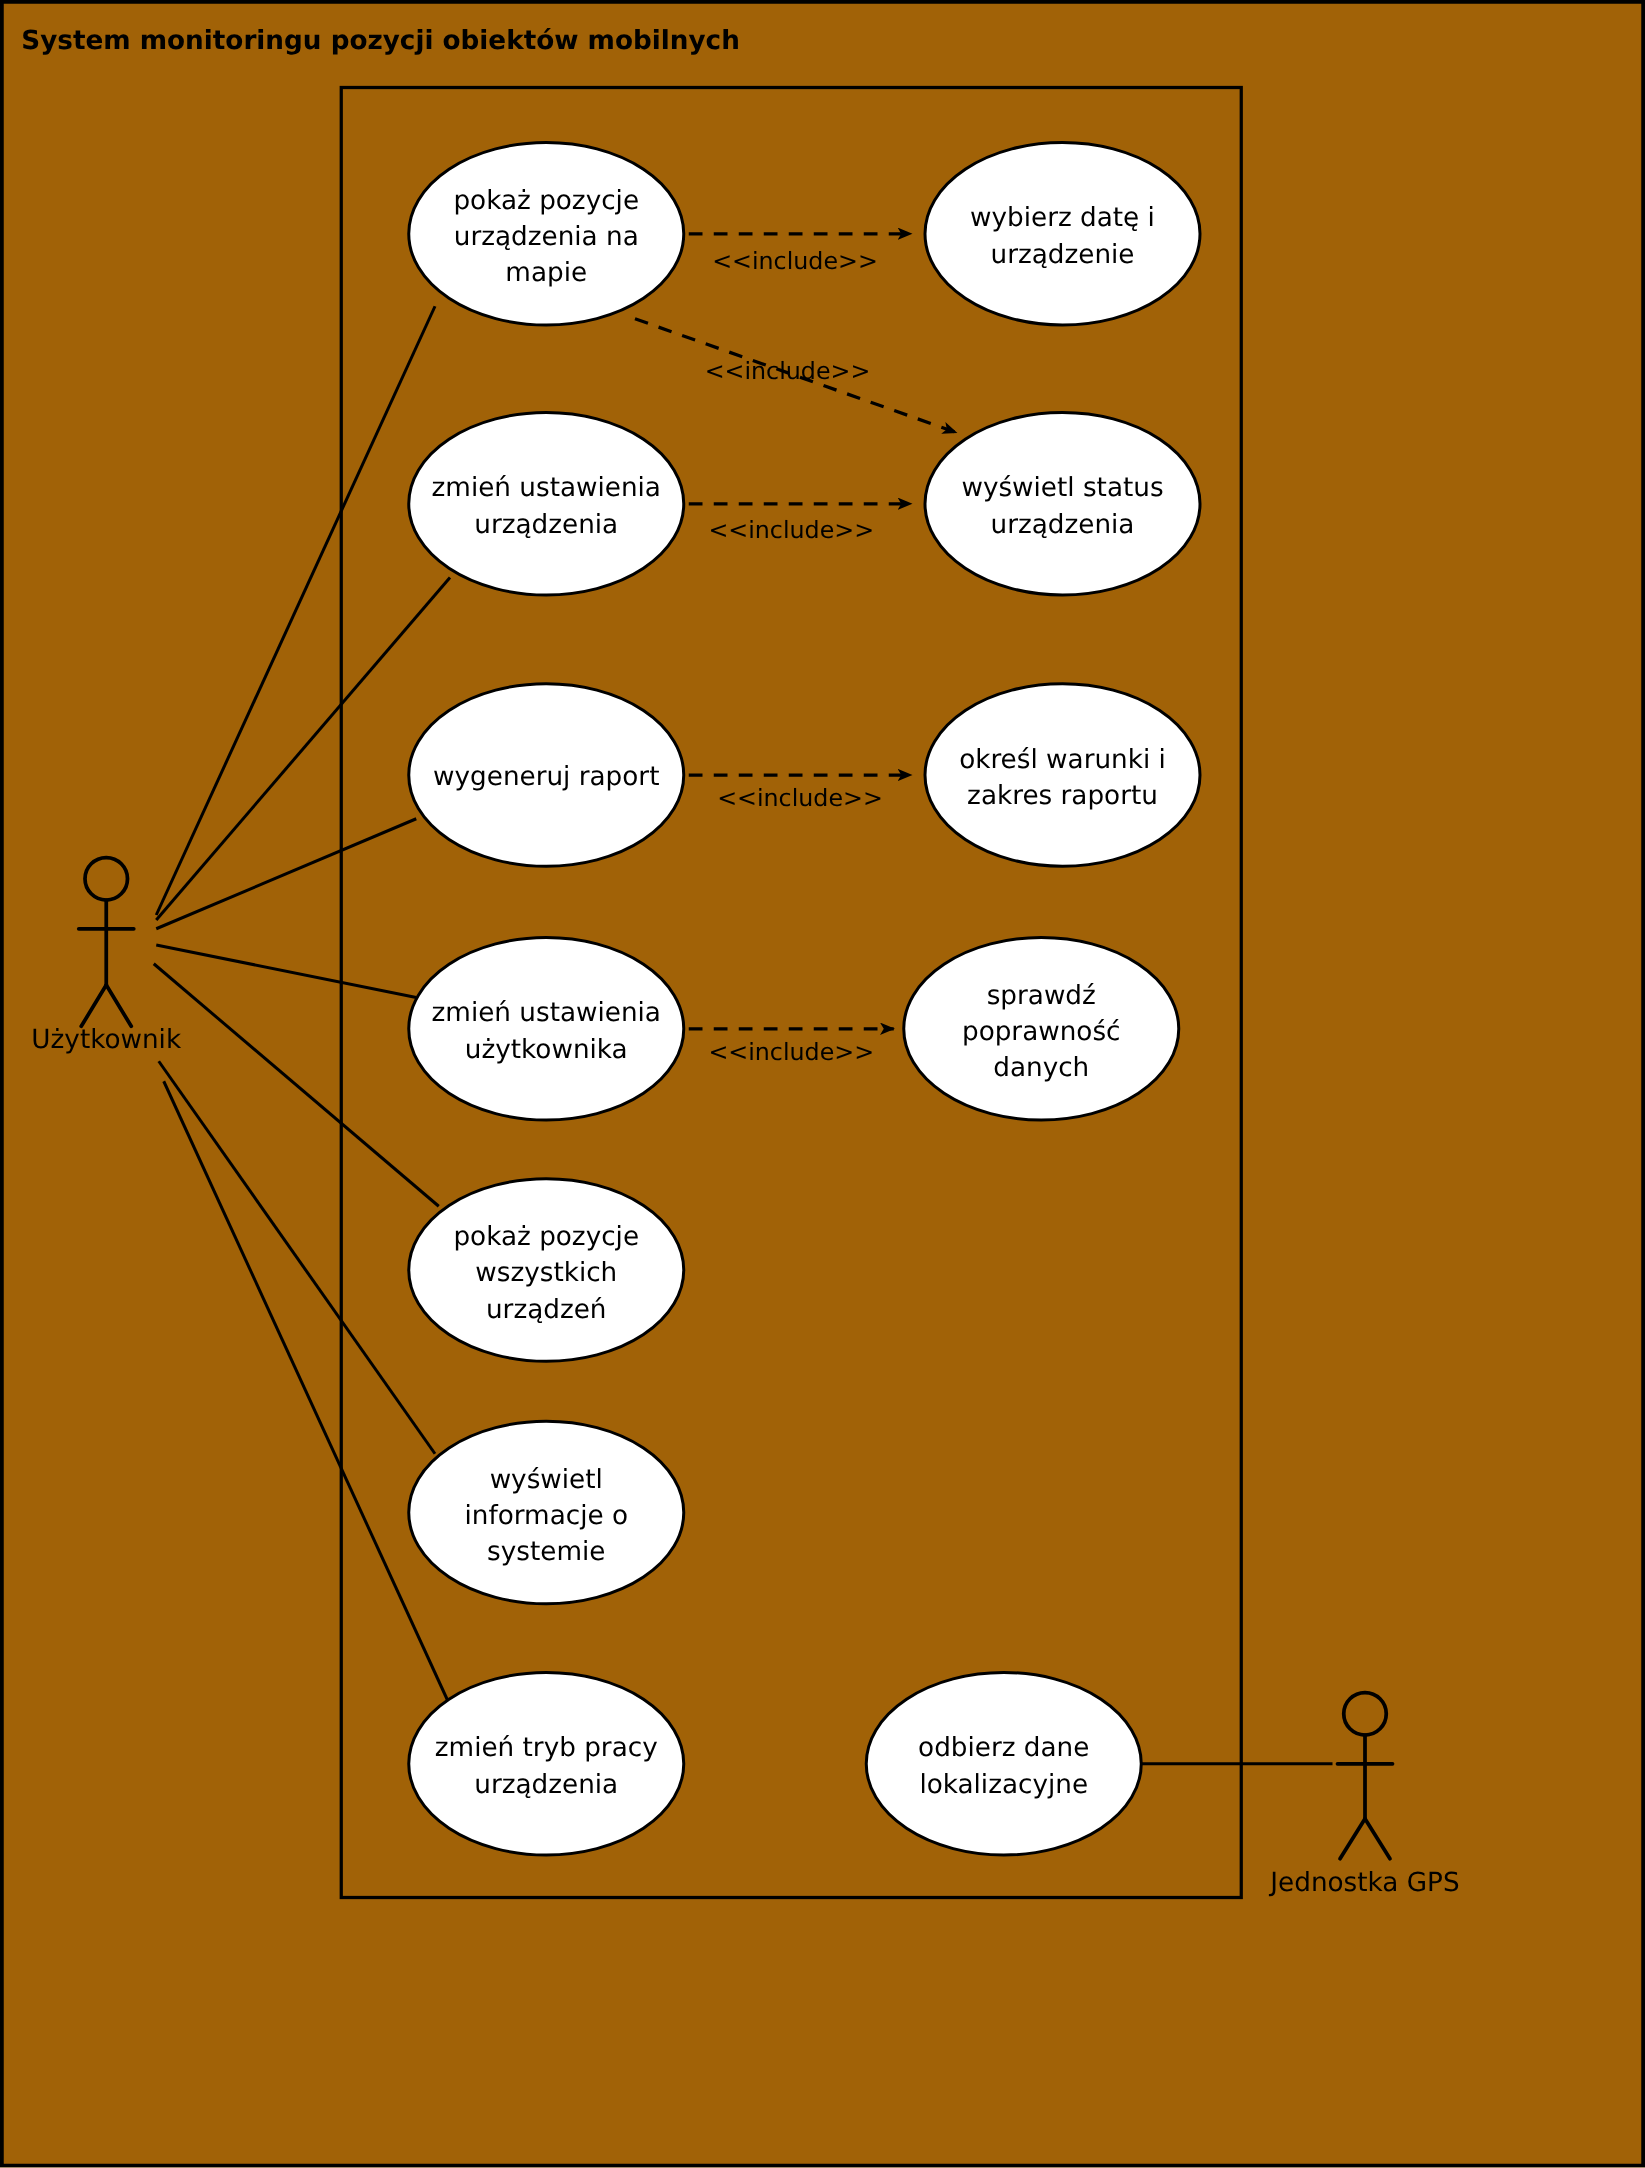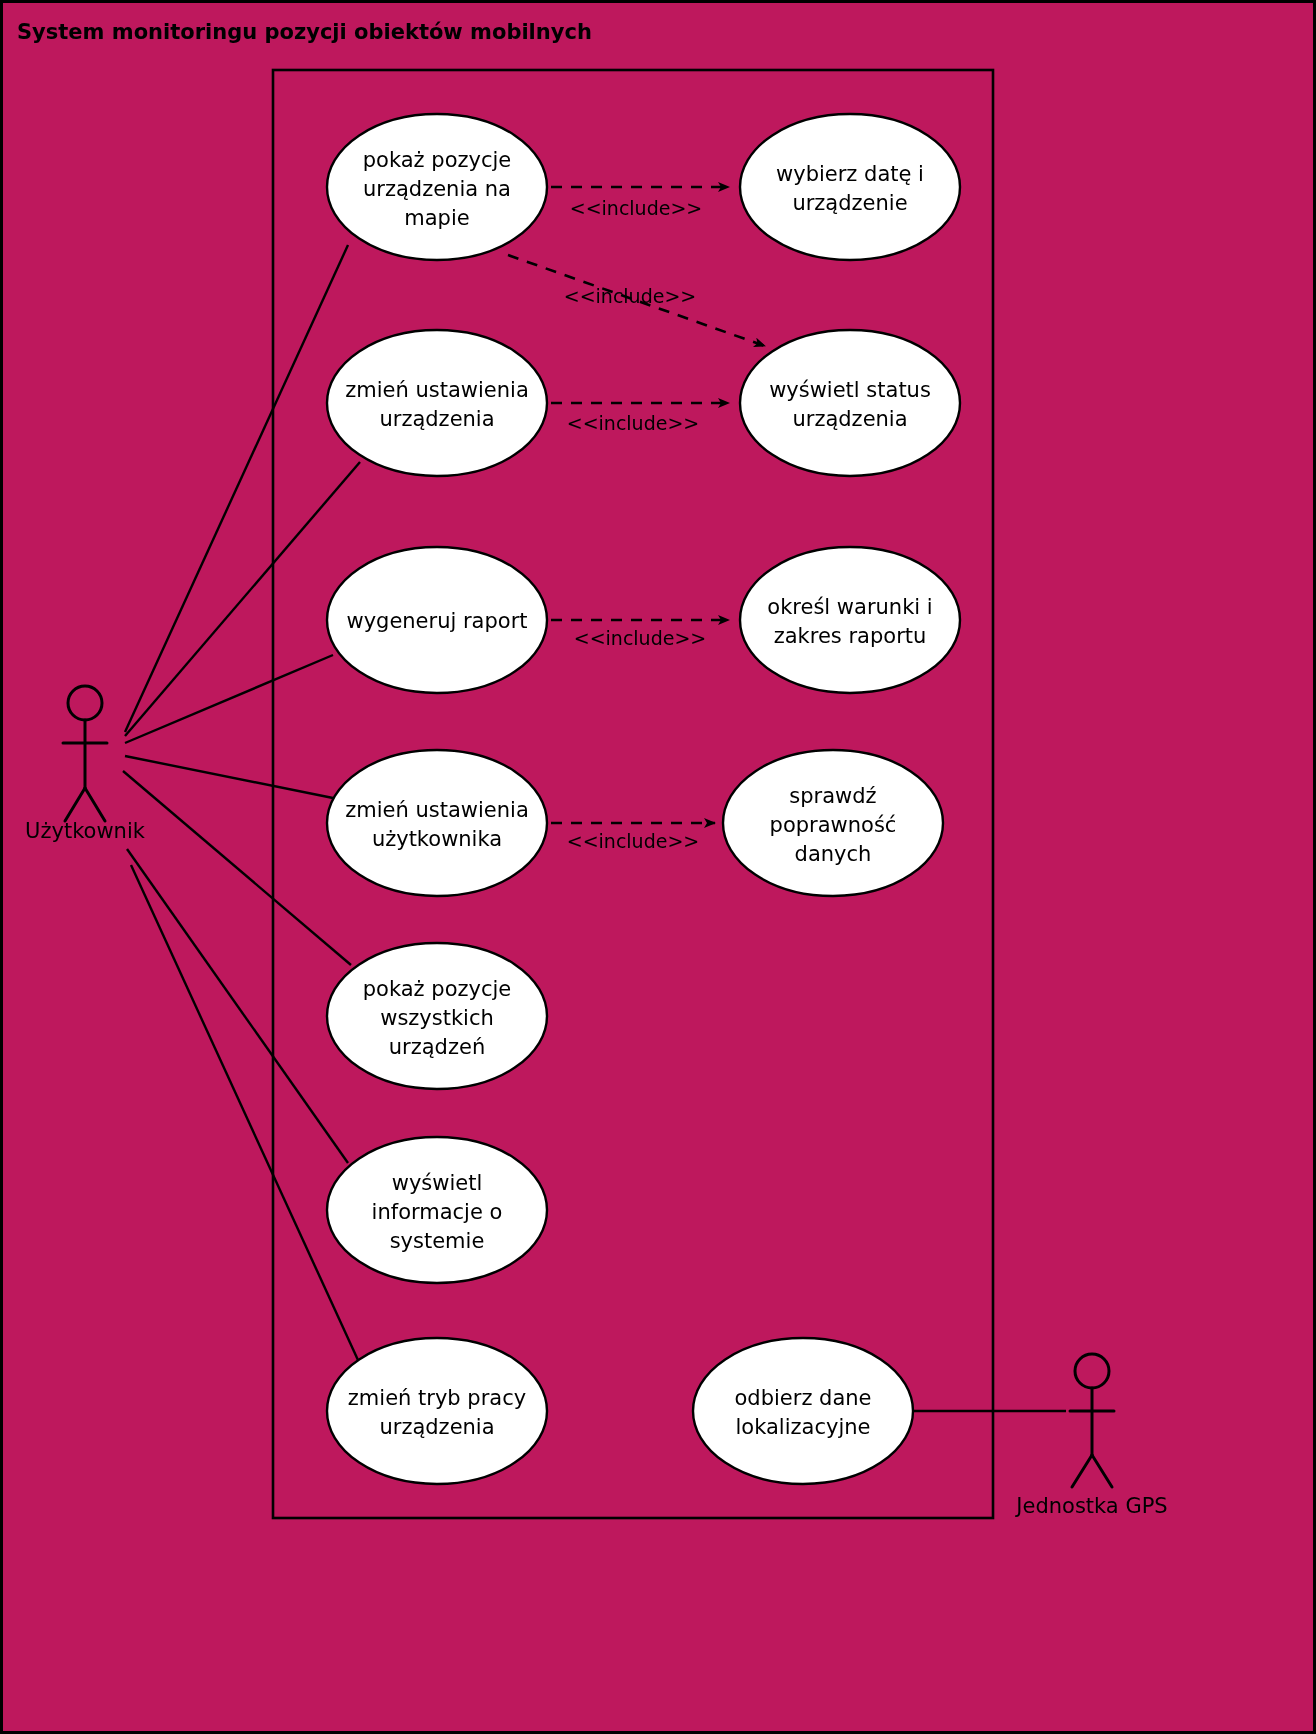--- a/index.html
+++ b/index.html
@@ -7,21 +7,21 @@
     padding: 0;
     background: #ffffff;
   }
   body {
     font-family: "DejaVu Sans", "Liberation Sans", sans-serif;
   }
   #page {
     position: relative;
     width: 1316px;
     height: 1734px;
-    background: #be185d;
+    background: #a16207;
     overflow: hidden;
     box-sizing: border-box;
     border: 3px solid #000000;
   }
   #diagram-svg {
     position: absolute;
     left: 0;
     top: 0;
     width: 1316px;
     height: 1734px;

